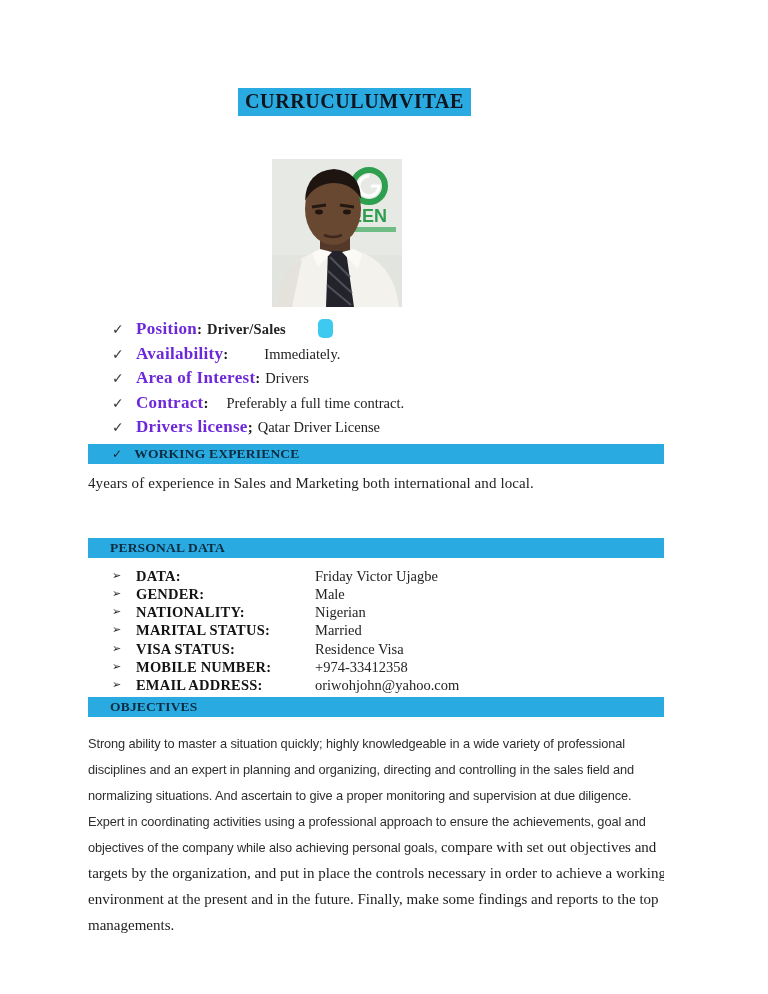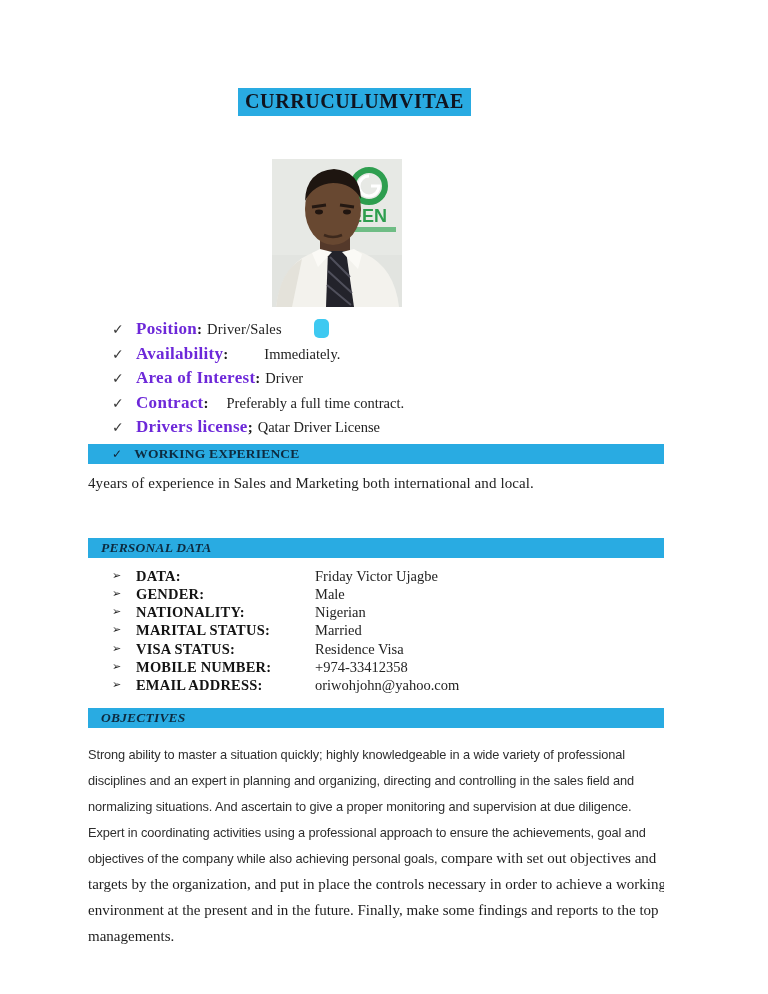--- a/index.html
+++ b/index.html
@@ -38,21 +38,21 @@
     padding-left:48px;
     white-space:nowrap;
   }
   .chk-mark {
     position:absolute; left:24px; top:0;
     font-size:14px; color:#3a3a3a; font-family:"DejaVu Sans",sans-serif;
   }
   .chk-label { font-weight:bold; font-size:17px; letter-spacing:0.3px; color:#6d28d9; }
   .chk-sep { font-weight:bold; font-size:15px; }
   .chk-val { font-size:14.5px; color:#222; }
-  .chk-val.bold { font-weight:normal; letter-spacing:0.2px; }
+  .chk-val.bold { font-weight:bold; letter-spacing:0.2px; }
   .chk-item.sp-wide .chk-val { margin-left:36px; }
   .chk-item.sp-mid  .chk-val { margin-left:18px; }
   .chk-item.sp-sm   .chk-val { margin-left:5px; }
   .hl-blob {
     display:inline-block;
     width:15px; height:19px;
     margin-left:32px;
     border-radius:5px;
     background:#3EC9F1;
     vertical-align:-4px;
@@ -64,23 +64,23 @@
     width:595px; height:20px;
     background:#29ABE2;
     display:flex; align-items:center;
     font-weight:bold; font-size:13.5px;
     color:#0D2B40; letter-spacing:0.2px;
   }
   .section-bar .bar-check {
     font-family:"DejaVu Sans",sans-serif;
     font-size:12px; color:#123; margin:0 12px 0 24px;
   }
-  .section-bar.plain { padding-left:13px;font-style:italic; }
+  .section-bar.plain { padding-left:22px; }
   .bar-personal { margin-top:46px; }
-  .bar-objectives { margin-top:13px; }
+  .bar-objectives { margin-top:2px; }
 
   .summary-line { margin-top:11px; font-size:15px; color:#222; letter-spacing:0.1px; }
 
   
   .pd-rows { margin-top:9px; }
   .pd-row {
     position:relative;
     line-height:18.3px;
     padding-left:48px;
     white-space:nowrap;
@@ -156,21 +156,21 @@
 
       <div class="chk-item sp-sm">
         <span class="chk-mark">✓</span><span class="chk-label">Position</span><span class="chk-sep">:</span><span class="chk-val bold">Driver/Sales</span><span class="hl-blob"></span>
       </div>
 
       <div class="chk-item sp-wide">
         <span class="chk-mark">✓</span><span class="chk-label">Availability</span><span class="chk-sep">:</span><span class="chk-val">Immediately.</span>
       </div>
 
       <div class="chk-item sp-sm">
-        <span class="chk-mark">✓</span><span class="chk-label">Area of Interest</span><span class="chk-sep">:</span><span class="chk-val">Driver</span>
+        <span class="chk-mark">✓</span><span class="chk-label">Area of Interest</span><span class="chk-sep">:</span><span class="chk-val">Drivers</span>
       </div>
 
       <div class="chk-item sp-mid">
         <span class="chk-mark">✓</span><span class="chk-label">Contract</span><span class="chk-sep">:</span><span class="chk-val">Preferably a full time contract.</span>
       </div>
 
       <div class="chk-item sp-sm">
         <span class="chk-mark">✓</span><span class="chk-label">Drivers license</span><span class="chk-sep">;</span><span class="chk-val">Qatar Driver License</span>
       </div>
     </div>

